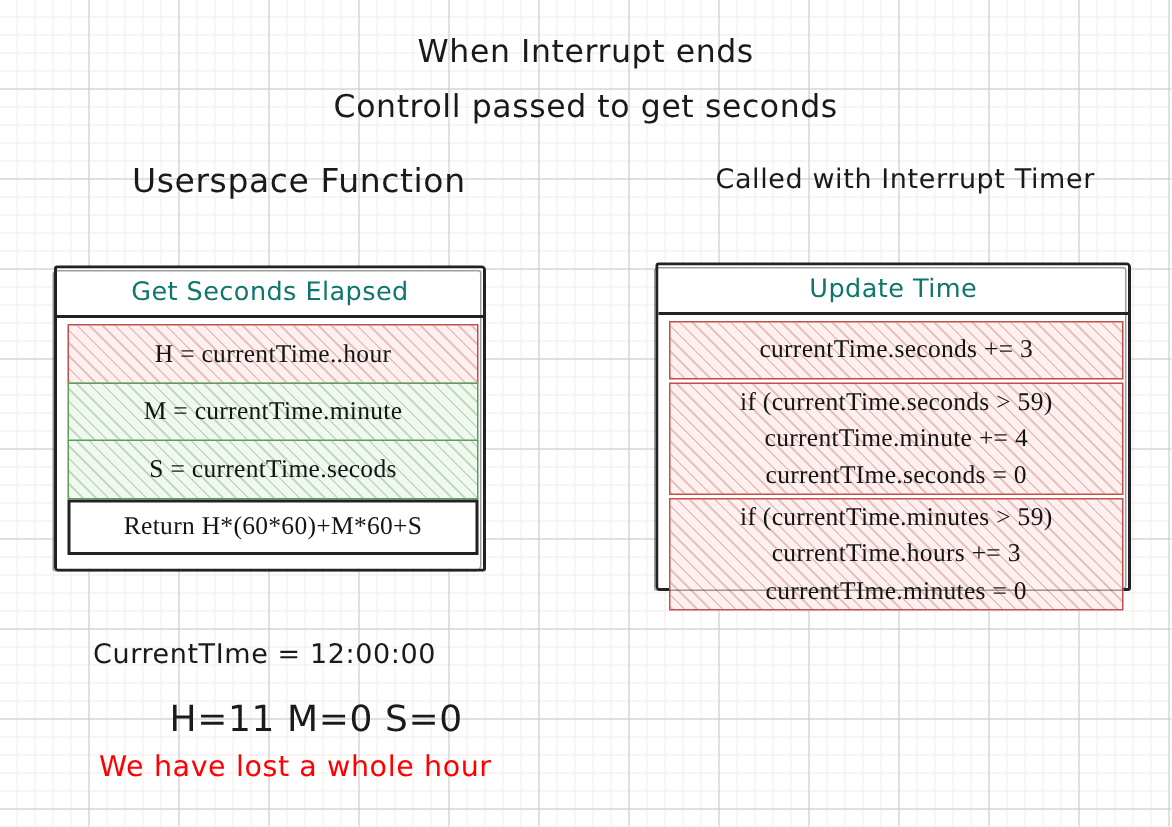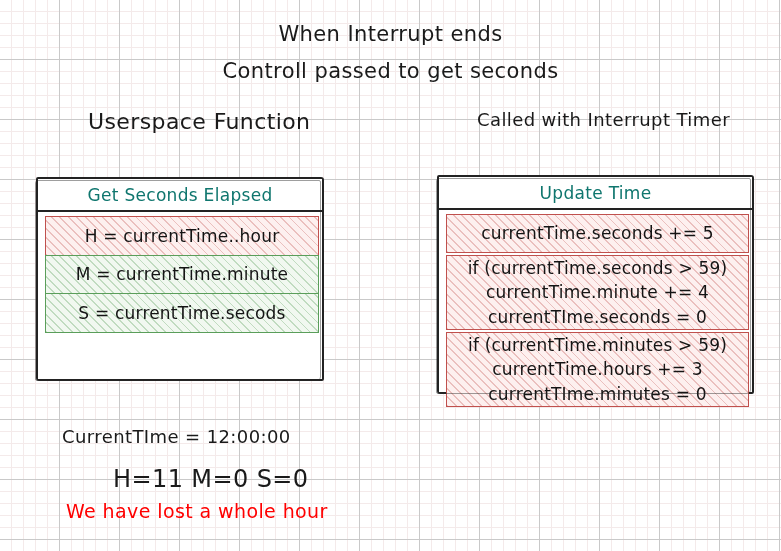--- a/index.html
+++ b/index.html
@@ -122,20 +122,21 @@
     color: #0f766e;
     letter-spacing: .3px;
   }
 
   .box-body {
     position: relative;
     box-sizing: border-box;
     padding: 4px 3px 3px 7px;
     background: #ffffff;
     height: calc(100% - 33px);
+    font-family: Liberation Serif, serif;
   }
 
   
   .stmt {
     position: relative;
     box-sizing: border-box;
     display: flex;
     flex-direction: column;
     align-items: center;
     justify-content: center;
@@ -202,30 +203,33 @@
       </div>
 
       <div class="stmt green">
         <div class="line">M = currentTime.minute</div>
       </div>
 
       <div class="stmt green">
         <div class="line">S = currentTime.secods</div>
       </div>
 
+      <div class="stmt plain">
+        <div class="line">Return H*(60*60)+M*60+S</div>
+      </div>
 
     </div>
   </div>
 
   <div class="flow-box" id="box-right">
     <div class="box-header">Update Time</div>
     <div class="box-body">
 
       <div class="stmt red r1">
-        <div class="line">currentTime.seconds += 5</div>
+        <div class="line">currentTime.seconds += 3</div>
       </div>
 
       <div class="stmt red r2">
         <div class="line">if (currentTime.seconds &gt; 59)</div>
         <div class="line">currentTime.minute += 4</div>
         <div class="line">currentTIme.seconds = 0</div>
       </div>
 
       <div class="stmt red r3">
         <div class="line">if (currentTime.minutes &gt; 59)</div>

